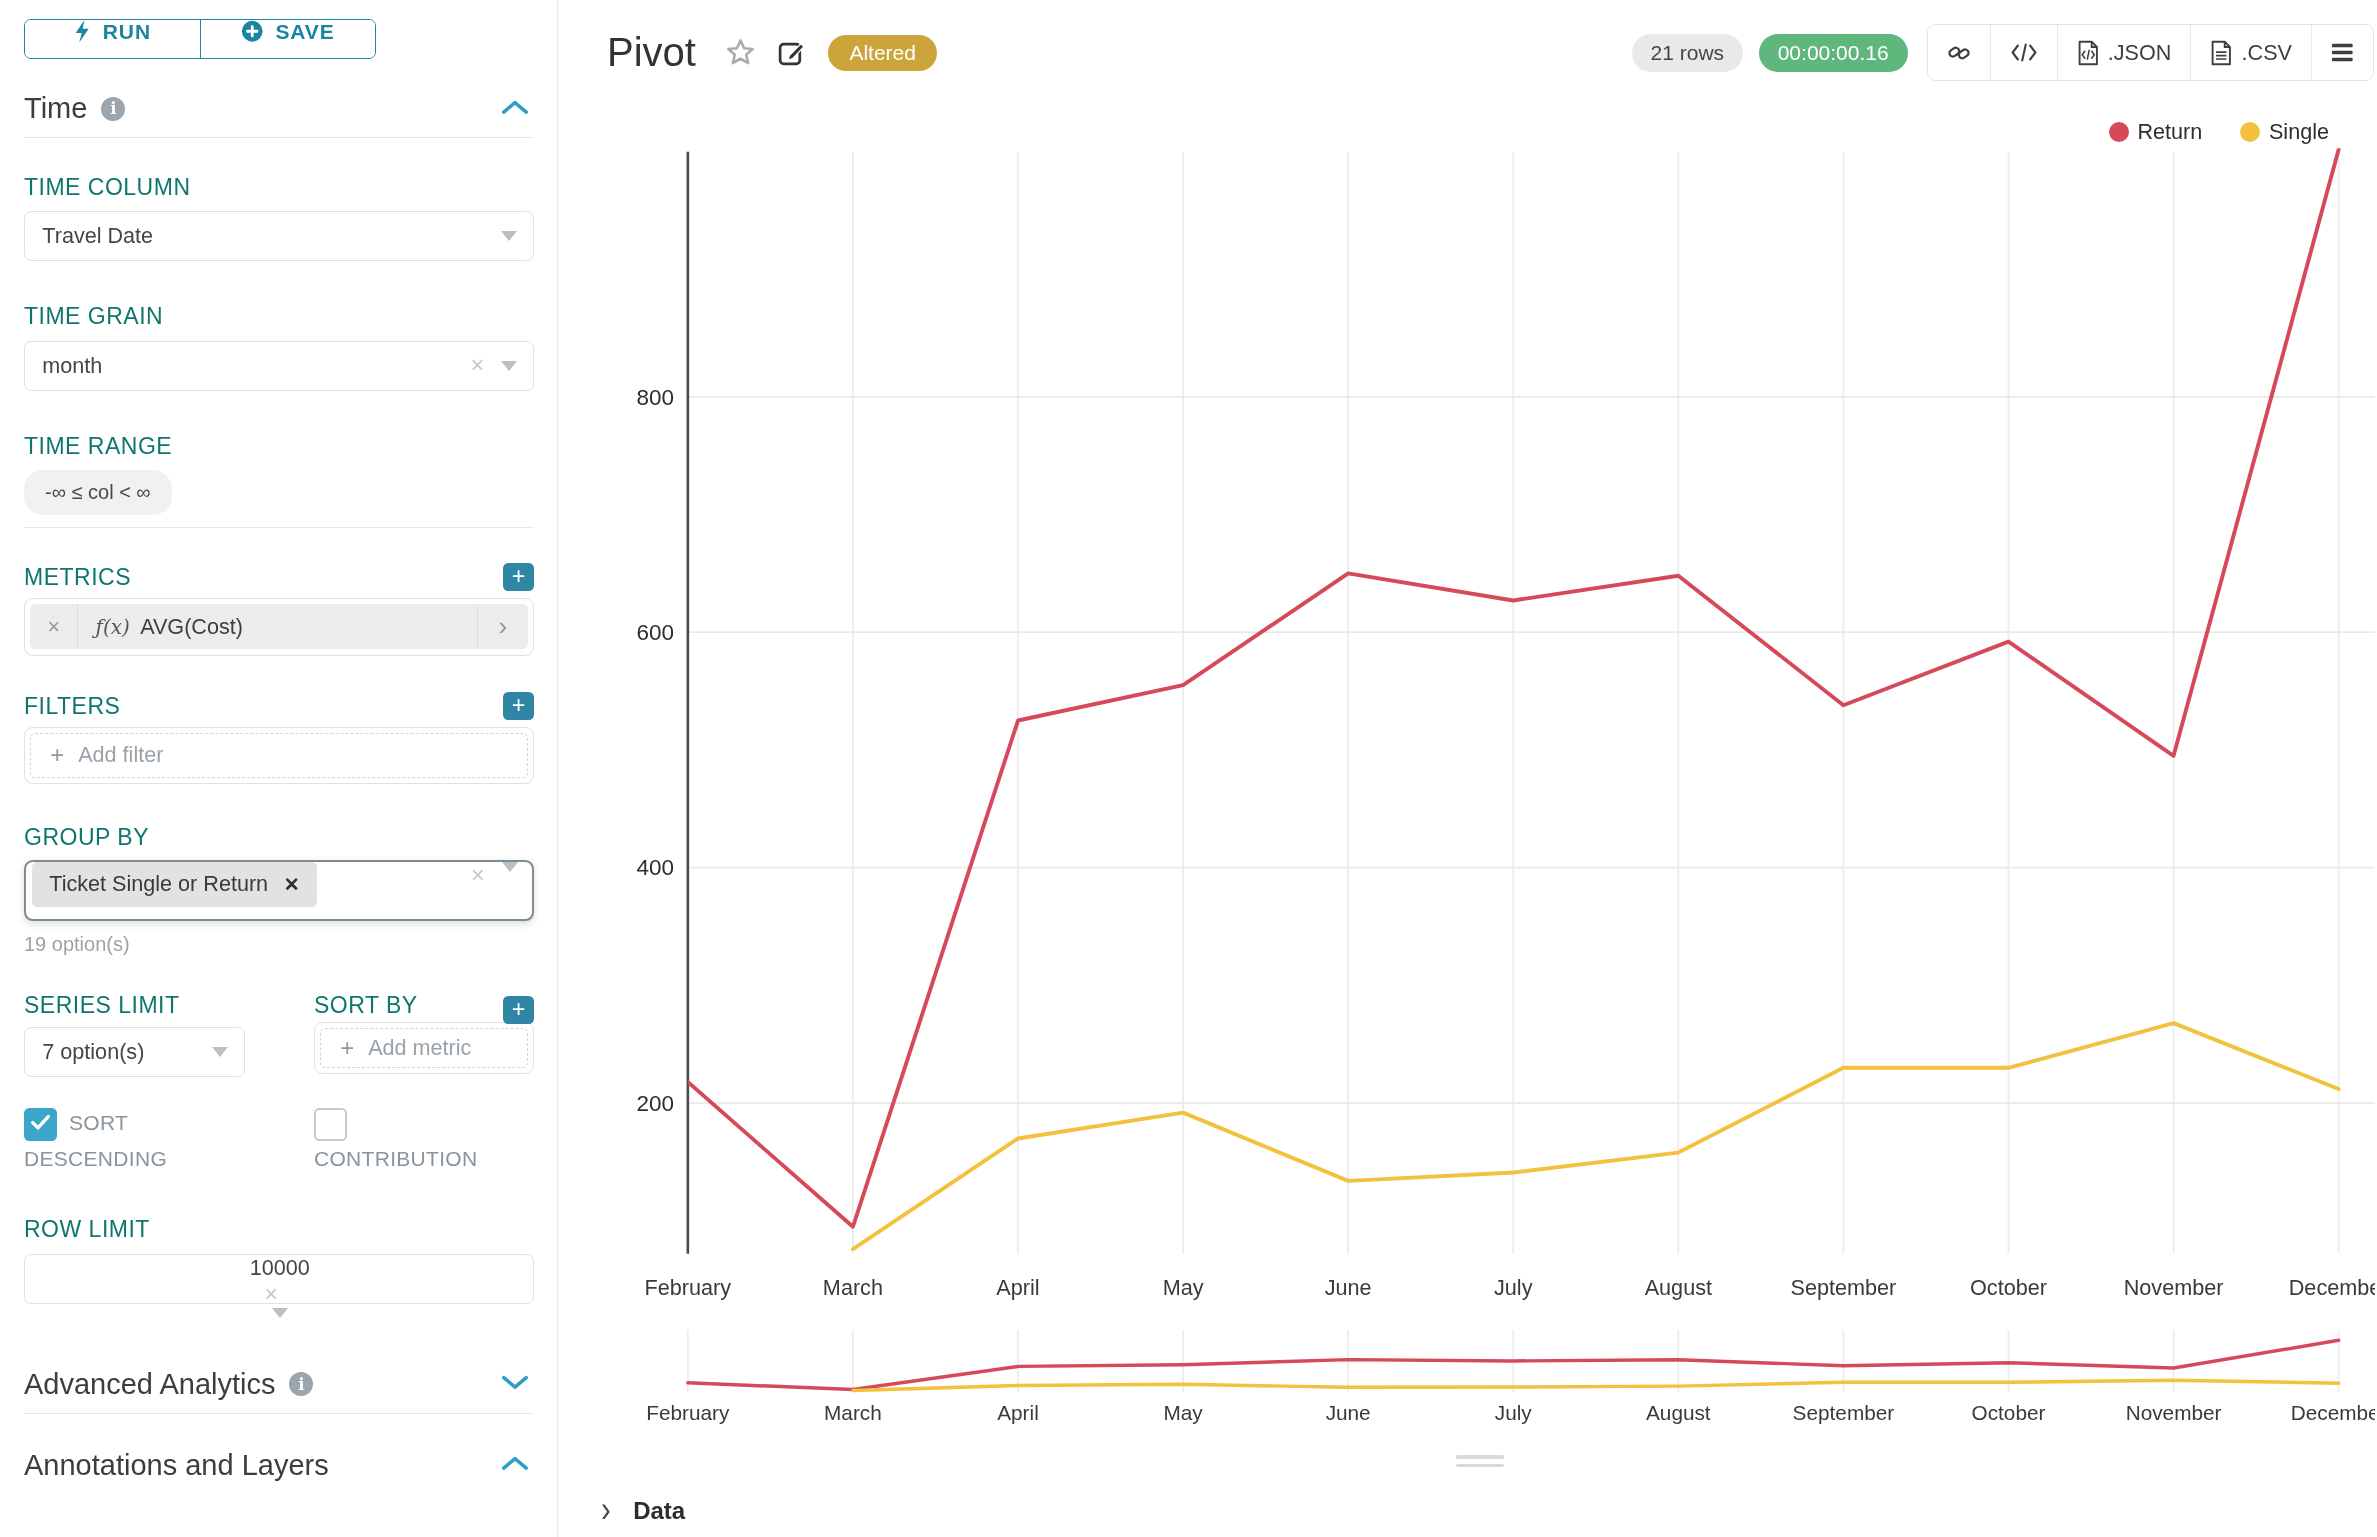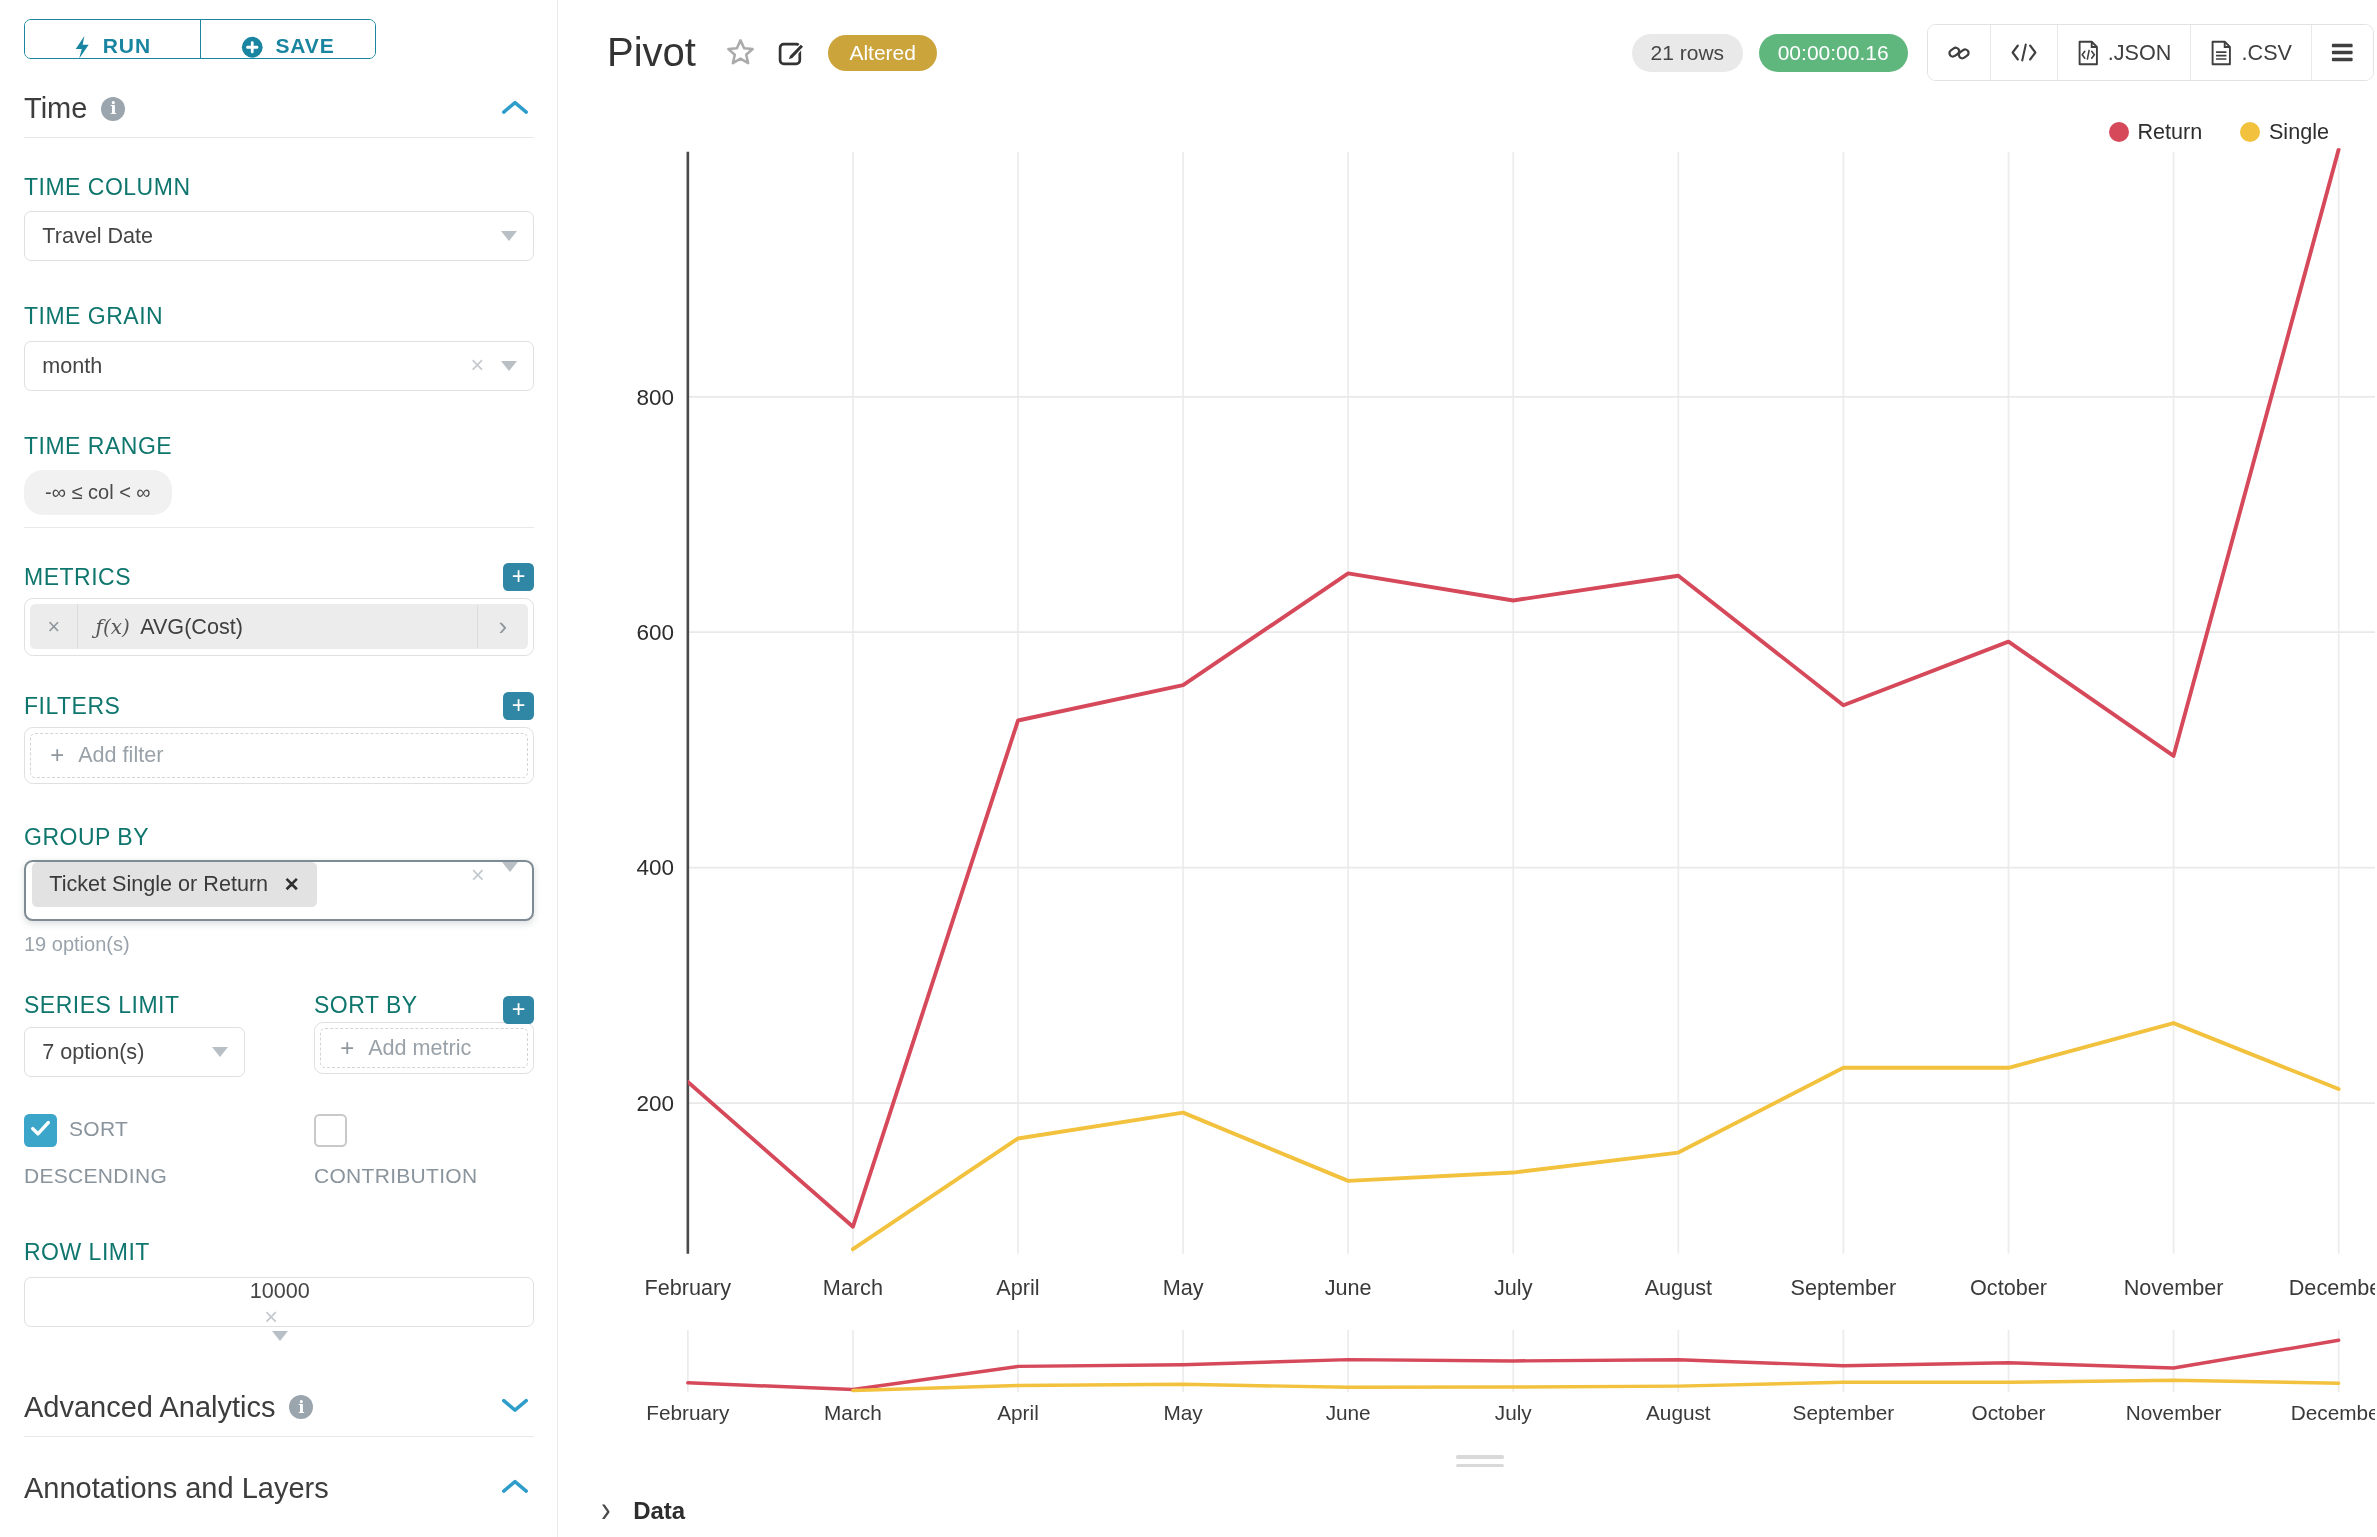--- a/index.html
+++ b/index.html
@@ -3,21 +3,21 @@
 <meta charset="utf-8">
 <style>
   html,body{margin:0;padding:0;background:#fff;}
   body{width:2377px;height:1538px;overflow:hidden;font-family:"Liberation Sans",sans-serif;-webkit-font-smoothing:antialiased;}
   .app{display:flex;width:2377px;height:1538px;}
 
   
   .sidebar{width:558px;min-width:558px;border-right:1.7px solid #e9e9e9;box-sizing:border-box;padding:19px 0 0 24px;}
   .sb-content{width:510px;}
   .btn-row{display:flex;width:352px;height:40px;border:1.7px solid #1985a0;border-radius:7px;box-sizing:border-box;overflow:hidden;background:#fff;}
-  .btn-row .btn{flex:1;display:flex;align-items:flex-end;justify-content:center;gap:12px;color:#1985a0;font-size:21px;font-weight:700;letter-spacing:0.9px;cursor:pointer;background:#fff;}
+  .btn-row .btn{flex:1;display:flex;align-items:flex-start;justify-content:center;gap:12px;color:#1985a0;font-size:21px;font-weight:700;letter-spacing:0.9px;cursor:pointer;background:#fff;}
   .btn-row .btn:first-child{border-right:1.7px solid #1985a0;}
 
   .sec{display:flex;align-items:center;}
   .sec .t{font-size:29px;color:#3d3d3d;}
   .info{width:24px;height:24px;border-radius:50%;background:#9aa5ad;color:#fff;font-size:16.5px;display:inline-flex;align-items:center;justify-content:center;font-weight:700;margin-left:14px;font-family:"DejaVu Serif",serif;}
   .sec .chev{margin-left:auto;margin-right:5.2px;}
   .rule{border:none;border-top:1.7px solid #e8e8e8;margin:12px 0 0 0;}
 
   .field-label{font-size:23px;color:#0f766e;letter-spacing:0.5px;}
   .lrow{display:flex;align-items:flex-end;justify-content:space-between;}
@@ -40,21 +40,21 @@
   .dash-inner{border:1.7px dashed #d4d4d4;border-radius:5.2px;height:45px;display:flex;align-items:center;padding:0 19px;color:#9aa2a9;font-size:21.6px;box-sizing:border-box;gap:14px;cursor:pointer;}
   .dash-inner .dplus{font-size:24px;color:#8f979e;}
 
   .group-sel{border:2.6px solid #7e8b94;border-radius:8.7px;height:61px;box-sizing:border-box;padding:0 14px 0 6px;display:flex;align-items:flex-start;box-shadow:0 2.6px 7px rgba(60,70,80,.18);background:#fff;}
   .tag{background:#e2e2e2;border-radius:5.2px;height:45px;display:inline-flex;align-items:center;padding:0 17.3px;font-size:21.6px;color:#3a3a3a;}
   .tag .tx{margin-left:15.6px;font-weight:700;font-size:19px;color:#2f2f2f;cursor:pointer;}
   .group-sel .clear-x{margin-left:auto;}
   .hint{font-size:20px;color:#9aa3ab;margin-top:12px;}
 
   .two-col{display:grid;grid-template-columns:221px 220px;column-gap:69px;}
-  .cb-line{font-size:21px;color:#8a949c;letter-spacing:0.3px;line-height:47px;width:182px;}
+  .cb-line{font-size:21px;color:#8a949c;letter-spacing:0.3px;line-height:35px;width:182px;}
   .cb{display:inline-block;width:33px;height:33px;border-radius:5.2px;vertical-align:middle;margin-right:12px;box-sizing:border-box;cursor:pointer;}
   .cb.on{background:#3ba6c9;}
   .cb.off{border:2.6px solid #c9c9c9;background:#fff;}
   .cb svg{display:block;margin:6px auto 0;}
 
   
   .main{position:relative;flex:1;overflow:hidden;}
   .main-header{position:absolute;left:49px;top:24px;right:3.5px;display:flex;align-items:center;z-index:3;}
   .title{font-size:40px;color:#333;font-weight:500;}
   .hicon{margin-left:29px;display:inline-flex;cursor:pointer;}

